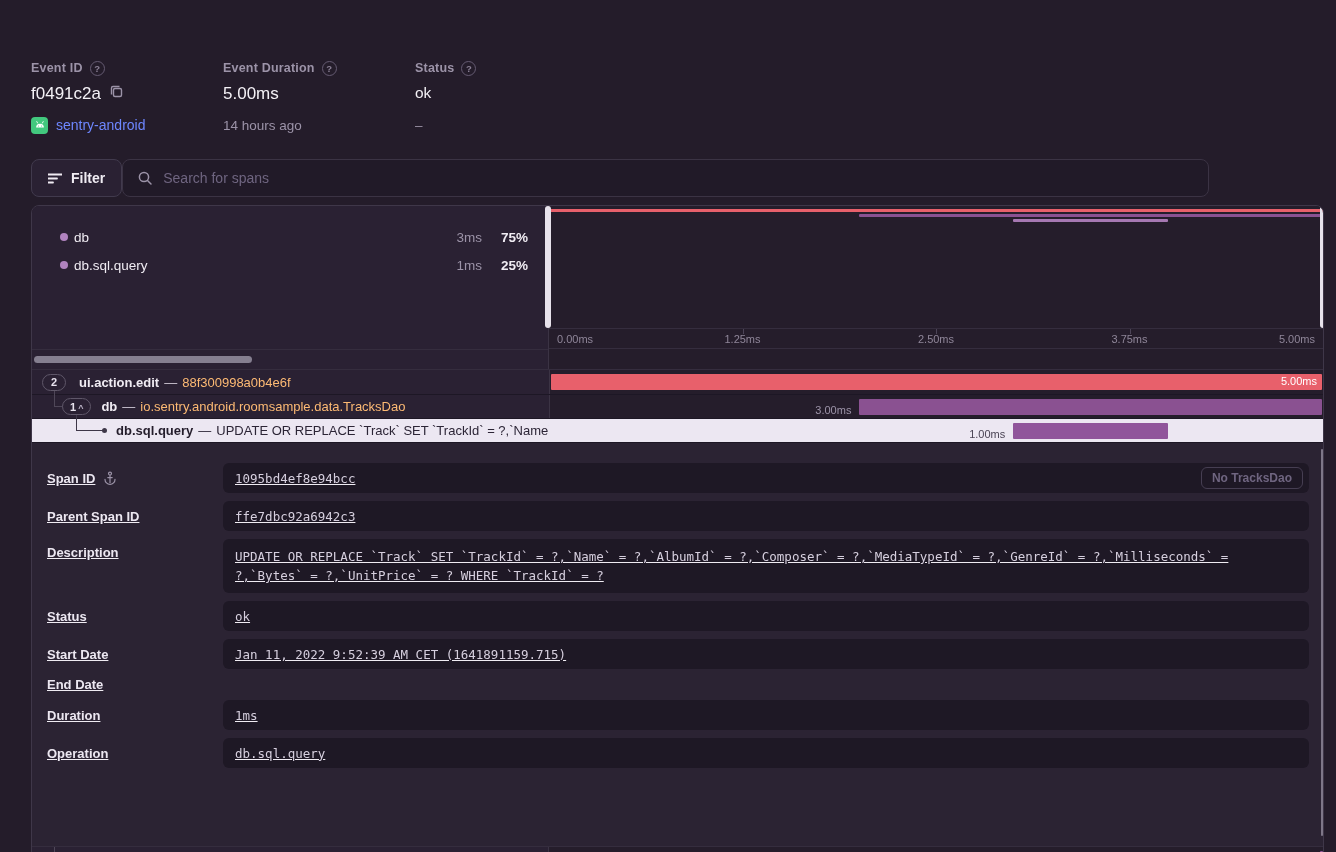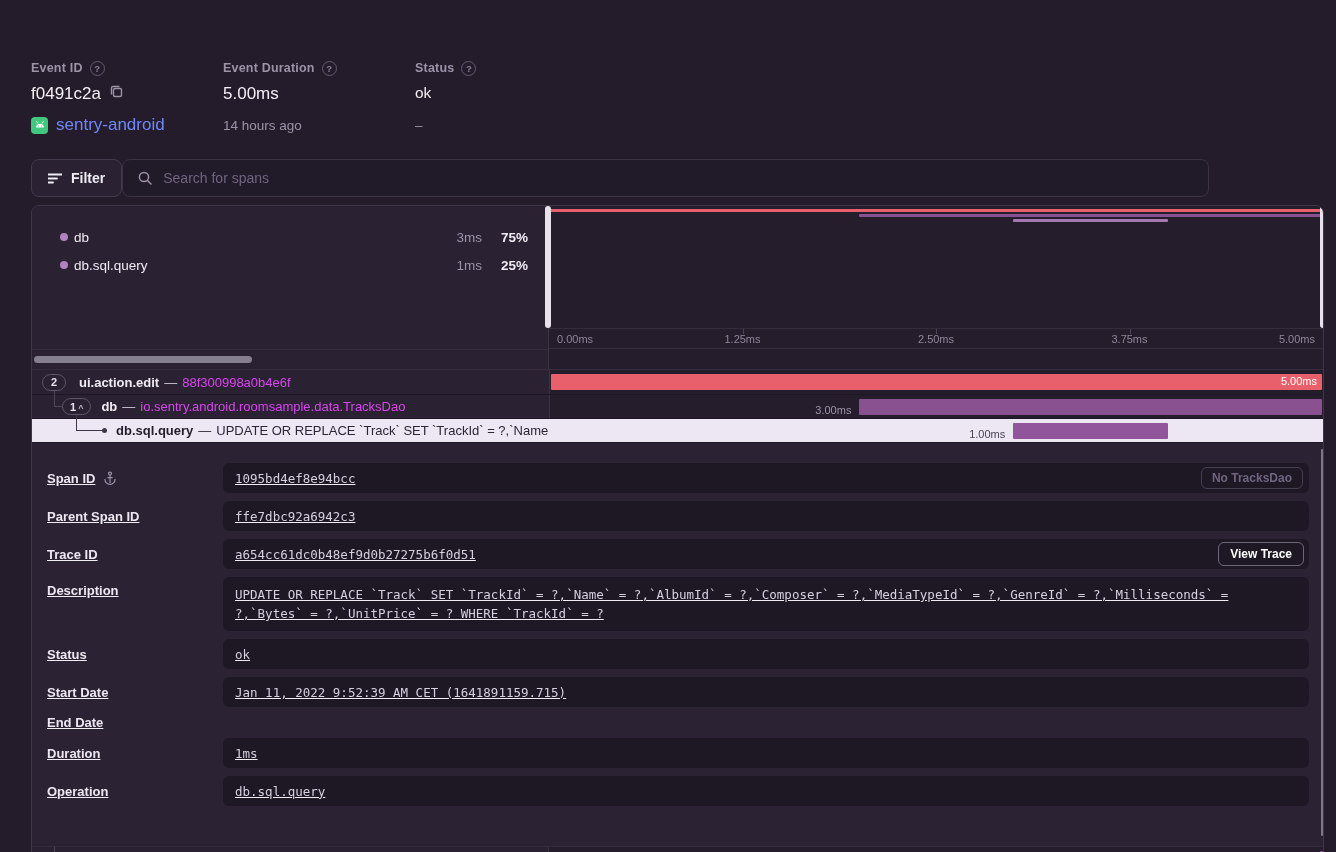--- a/index.html
+++ b/index.html
@@ -25,21 +25,21 @@
     align-items:center; justify-content:center; cursor:pointer;
   }
   .hvalue-row { display:flex; gap:8px; margin-top:8px; height:23px; }
   .hvalue { font-size:17px; color:#f4f1f6; }
   .copy-icon { cursor:pointer; display:inline-flex; }
   .hsub-row { display:flex; align-items:center; gap:8px; margin-top:9px; height:18px; font-size:13.5px; color:#9c93a8; }
   .android-badge {
     width:17px; height:17px; border-radius:4px; background:var(--android-green,#42c87e);
     display:inline-flex; align-items:center; justify-content:center;
   }
-  .project-link { color:var(--accent-link,#6e87ff); text-decoration:none; font-size:17px; cursor:pointer; }
+  .project-link { color:var(--accent-link,#6e87ff); text-decoration:none; font-size:14px; cursor:pointer; }
 
   
   .toolbar { display:flex; margin:25px 31px 0 31px; height:38px; }
   .filter-btn {
     display:inline-flex; align-items:center; gap:9px; padding:0 16px;
     background:#2a2133; border:1px solid #413a4d; border-radius:8px;
     color:#f0ecf3; font-size:14px; font-weight:bold; font-family:inherit; cursor:pointer;
   }
   .search-box {
     flex:1; display:flex; align-items:center; gap:10px; padding:0 14px;
@@ -94,21 +94,21 @@
   .trow + .trow { border-top:1px solid #1d1725; }
   .trow-left { width:517px; background:#2a2133; display:flex; align-items:center; font-size:13px; overflow:hidden; white-space:nowrap; position:relative; }
   .trow-right { flex:1; position:relative; background:#251d2b; border-left:1px solid #3b3344; }
   .trow.selected { background:#ece7f2; }
   .trow.selected .trow-left, .trow.selected .trow-right { background:transparent; border-left:none; }
   .trow.selected .trow-text b { color:#241d2b; }
   .trow.selected .tdesc, .trow.selected .sep { color:#2c2536; }
   .trow-text { overflow:hidden; white-space:nowrap; }
   .trow-text b { color:#f0ecf3; font-weight:bold; }
   .sep { color:#cfc8d6; margin:0 5px; }
-  .tdesc { color:#d946ef; }
+  .tdesc { color:#fdba74; }
   .badge {
     display:inline-flex; align-items:center; justify-content:center; gap:2px;
     min-width:24px; height:17px; padding:0 7px; border:1px solid #5f5769; border-radius:9px;
     background:#2a2133; color:#e8e3ee; font-size:11px; font-weight:bold; cursor:pointer; z-index:2;
   }
   .badge .chev { font-size:9px; position:relative; top:1px; color:#b9b1c4; }
   .row-0 .trow-left { padding-left:10px; }
   .row-0 .badge { margin-right:13px; }
   .row-1 .trow-left { padding-left:30px; }
   .row-1 .badge { margin-right:10px; }
@@ -363,29 +363,20 @@
 
       <div class="drow">
         <div class="dlabel">
             <span>Parent Span ID</span>
           </div>
         <div class="dbox">
           <span class="dvalue">ffe7dbc92a6942c3</span>
         </div>
       </div>
 
-      <div class="drow">
-        <div class="dlabel">
-            <span>Trace ID</span>
-          </div>
-        <div class="dbox">
-          <span class="dvalue">a654cc61dc0b48ef9d0b27275b6f0d51</span>
-          <button class="view-trace-btn">View Trace</button>
-        </div>
-      </div>
 
       <div class="drow tall">
         <div class="dlabel">
             <span>Description</span>
           </div>
         <div class="dbox">
           <span class="dvalue">UPDATE OR REPLACE `Track` SET `TrackId` = ?,`Name` = ?,`AlbumId` = ?,`Composer` = ?,`MediaTypeId` = ?,`GenreId` = ?,`Milliseconds` = ?,`Bytes` = ?,`UnitPrice` = ? WHERE `TrackId` = ?</span>
         </div>
       </div>
 

